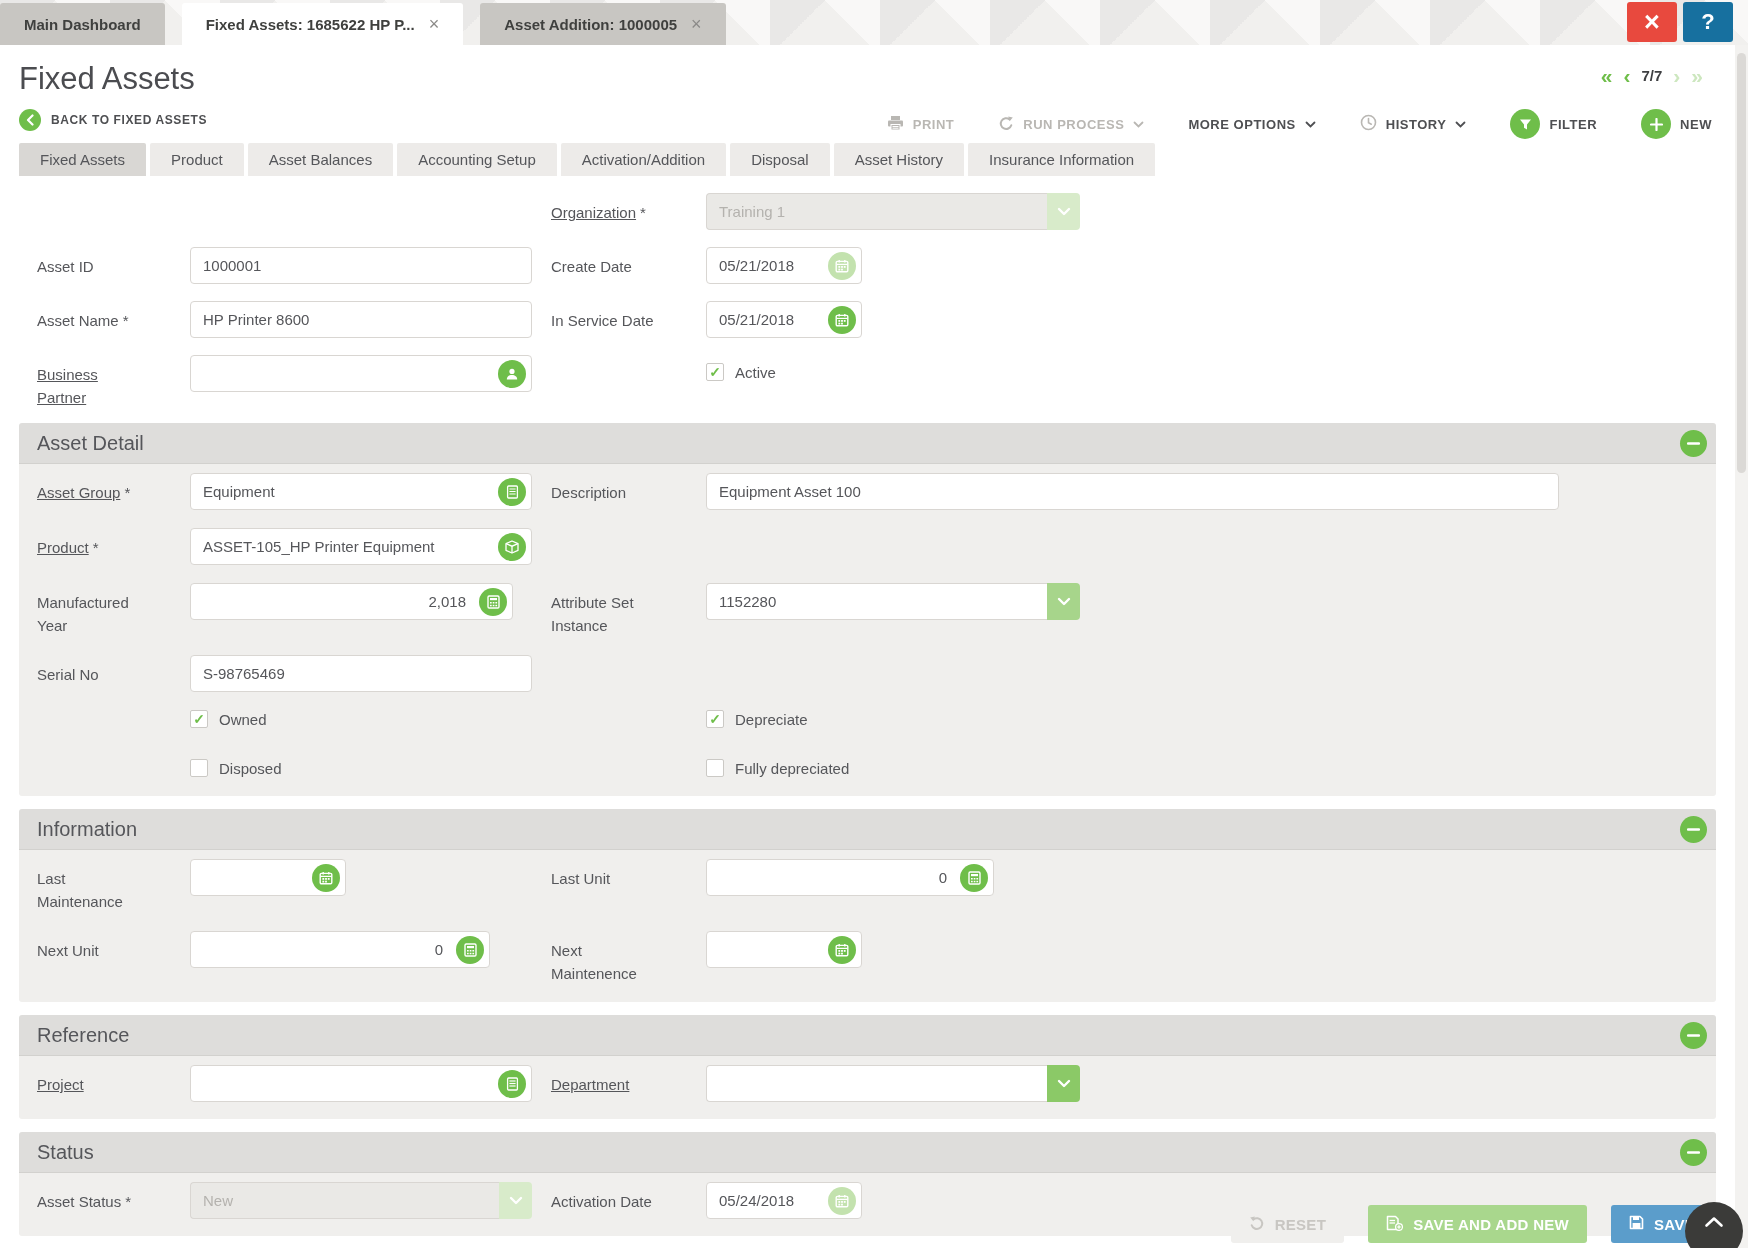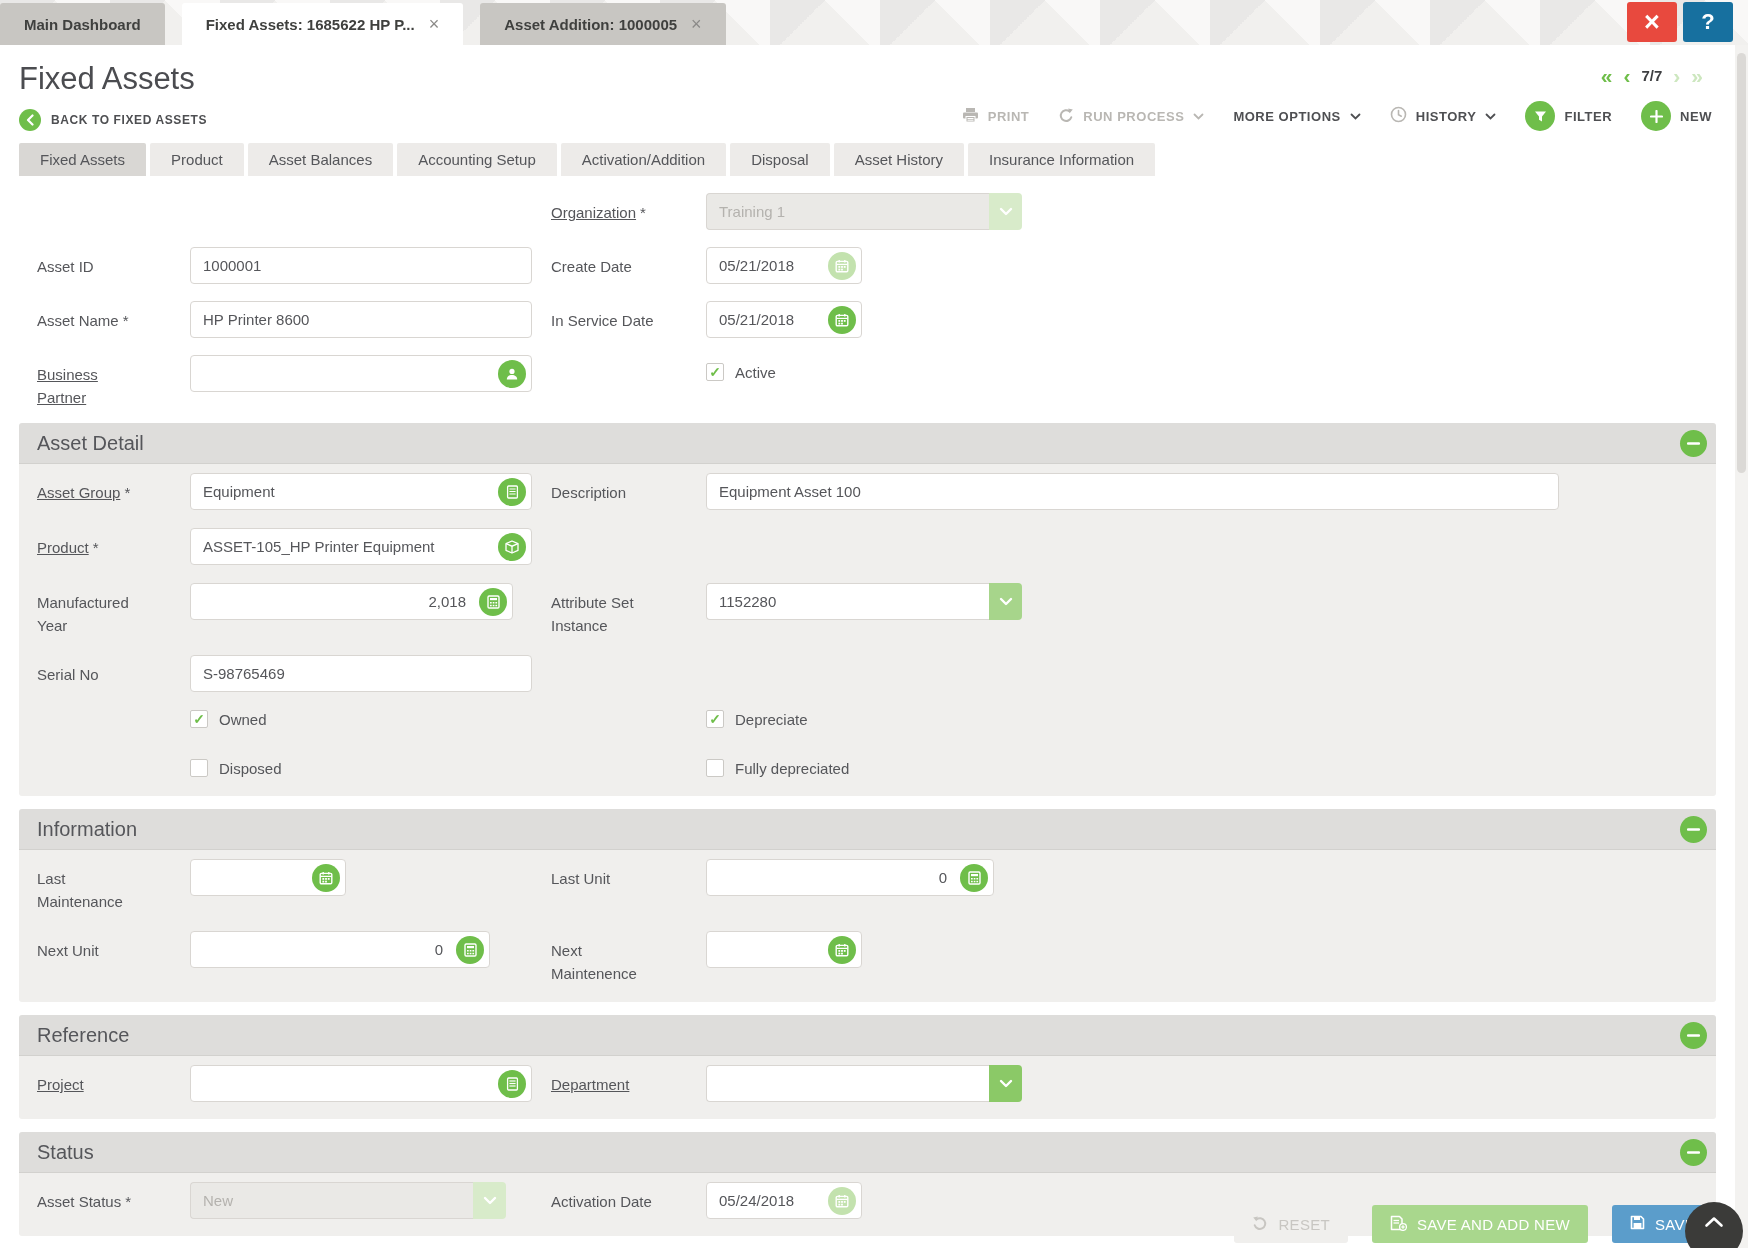--- a/index.html
+++ b/index.html
@@ -30,21 +30,21 @@
   
   .page-header { position:relative; height:131px; }
   .page-title { position:absolute; left:19px; top:16px; font-size:31px; font-weight:400; color:#4b4c50; }
   .back-link { position:absolute; left:19px; top:64px; display:flex; align-items:center; gap:10px; cursor:pointer; }
   .back-circle { width:22px; height:22px; border-radius:50%; background:#6fbe4a; display:flex; align-items:center; justify-content:center; }
   .back-label { font-size:12px; font-weight:700; letter-spacing:.05em; color:#4e4f52; }
   .pagination { position:absolute; right:45px; top:20px; display:flex; align-items:center; gap:11px; font-weight:700; }
   .pg-arrow { font-size:21px; line-height:1; color:#6fbe4a; cursor:pointer; }
   .pg-arrow.disabled { color:#cde7bf; cursor:default; }
   .pg-count { font-size:15px; color:#3e3f42; }
-  .toolbar { position:absolute; right:36px; top:56px; display:flex; align-items:center; gap:29px; }
+  .toolbar { position:absolute; right:36px; top:64px; display:flex; align-items:center; gap:44px; }
   .tb-item { display:flex; align-items:center; gap:9px; font-size:13px; font-weight:700; letter-spacing:.04em; cursor:pointer; }
   .tb-item.dim { color:#b9b7b3; }
   .tb-item.dark { color:#4e4f52; }
   .tb-circle { width:30px; height:30px; border-radius:50%; background:#6fbe4a; display:flex; align-items:center; justify-content:center; }
   .tb-chev { display:flex; align-items:center; }
 
   
   .nav-tabs { position:absolute; left:19px; bottom:0; display:flex; }
   .ntab { height:33px; display:flex; align-items:center; padding:0 21px; margin-right:4px;
     background:#edebe9; color:#55565a; font-size:15px; border-radius:2px 2px 0 0; cursor:pointer; white-space:nowrap; }
@@ -67,21 +67,21 @@
   input.tf:disabled, input.tf.dis { background:#eae9e6; color:#b4b2ae; }
   .w342 { width:342px; } .w853 { width:853px; } .w156 { width:156px; } .w323 { width:323px; } .w300 { width:300px; } .w288 { width:288px; }
 
   .iconfield { position:relative; }
   .iconfield input { width:100%; padding-right:44px; }
   .field-circle { position:absolute; right:6px; top:5px; width:28px; height:28px; border-radius:50%;
     background:#6fbe4a; display:flex; align-items:center; justify-content:center; cursor:pointer; }
   .field-circle.pale { background:#c3e2ae; cursor:default; }
   .num input { text-align:right; padding-right:46px; }
 
-  .dropdown { display:flex; width:316px; }
+  .dropdown { display:flex; width:374px; }
   .dropdown input { flex:1; border-radius:4px 0 0 4px; border-right:none; min-width:0; }
   .dd-btn { width:33px; border:none; border-radius:0 4px 4px 0; display:flex; align-items:center; justify-content:center; cursor:pointer; }
   .dd-green { background:#8bc967; } .dd-light { background:#a7d58b; } .dd-pale { background:#d8ebca; cursor:default; }
 
   .cbwrap { display:flex; align-items:center; padding-top:8px; cursor:pointer; }
   .cbrow .cbwrap { padding-top:0; }
   .cb { width:18px; height:18px; border:1px solid #cbc9c5; border-radius:2px; background:#fff;
     display:flex; align-items:center; justify-content:center; flex:none; }
   .cb .tick { display:none; color:#6fbe4a; font-size:14px; font-weight:700; line-height:1; }
   .cb.checked .tick { display:block; }
@@ -97,21 +97,21 @@
   .collapse-btn { position:absolute; right:9px; top:7px; width:27px; height:27px; border-radius:50%;
     background:#6fbe4a; border:none; display:flex; align-items:center; justify-content:center; cursor:pointer; }
   .panel-body { background:#f0efed; padding:9px 0 17px 18px; }
   .panel-body .frow { margin-bottom:18px; }
   .panel-body .frow:last-child, .form-top .frow:last-child { margin-bottom:0; }
   .cbrow:last-child { margin-bottom:2px; }
 
   
   .footer-actions { position:absolute; right:35px; bottom:5px; display:flex; gap:24px; }
   .btn { height:38px; border:none; border-radius:3px; padding:0 18px; display:flex; align-items:center; gap:10px;
-    font-size:15px; font-weight:400; letter-spacing:.02em; font-family:"Liberation Sans",sans-serif; cursor:pointer; }
+    font-size:15px; font-weight:700; letter-spacing:.02em; font-family:"Liberation Sans",sans-serif; cursor:pointer; }
   .btn-reset { background:#f0efed; color:#c8c6c2; }
   .btn-green { background:#a9d78d; color:#fff; }
   .btn-blue  { background:#5b9dcb; color:#fff; }
   .scroll-top { position:absolute; right:5px; bottom:-12px; width:58px; height:58px; border-radius:50%;
     background:#3b3b39; border:none; display:flex; align-items:flex-start; justify-content:center; padding-top:14px; cursor:pointer; }
   .i-refresh { display:inline-flex; }
 </style>
 </head>
 <body>
 

